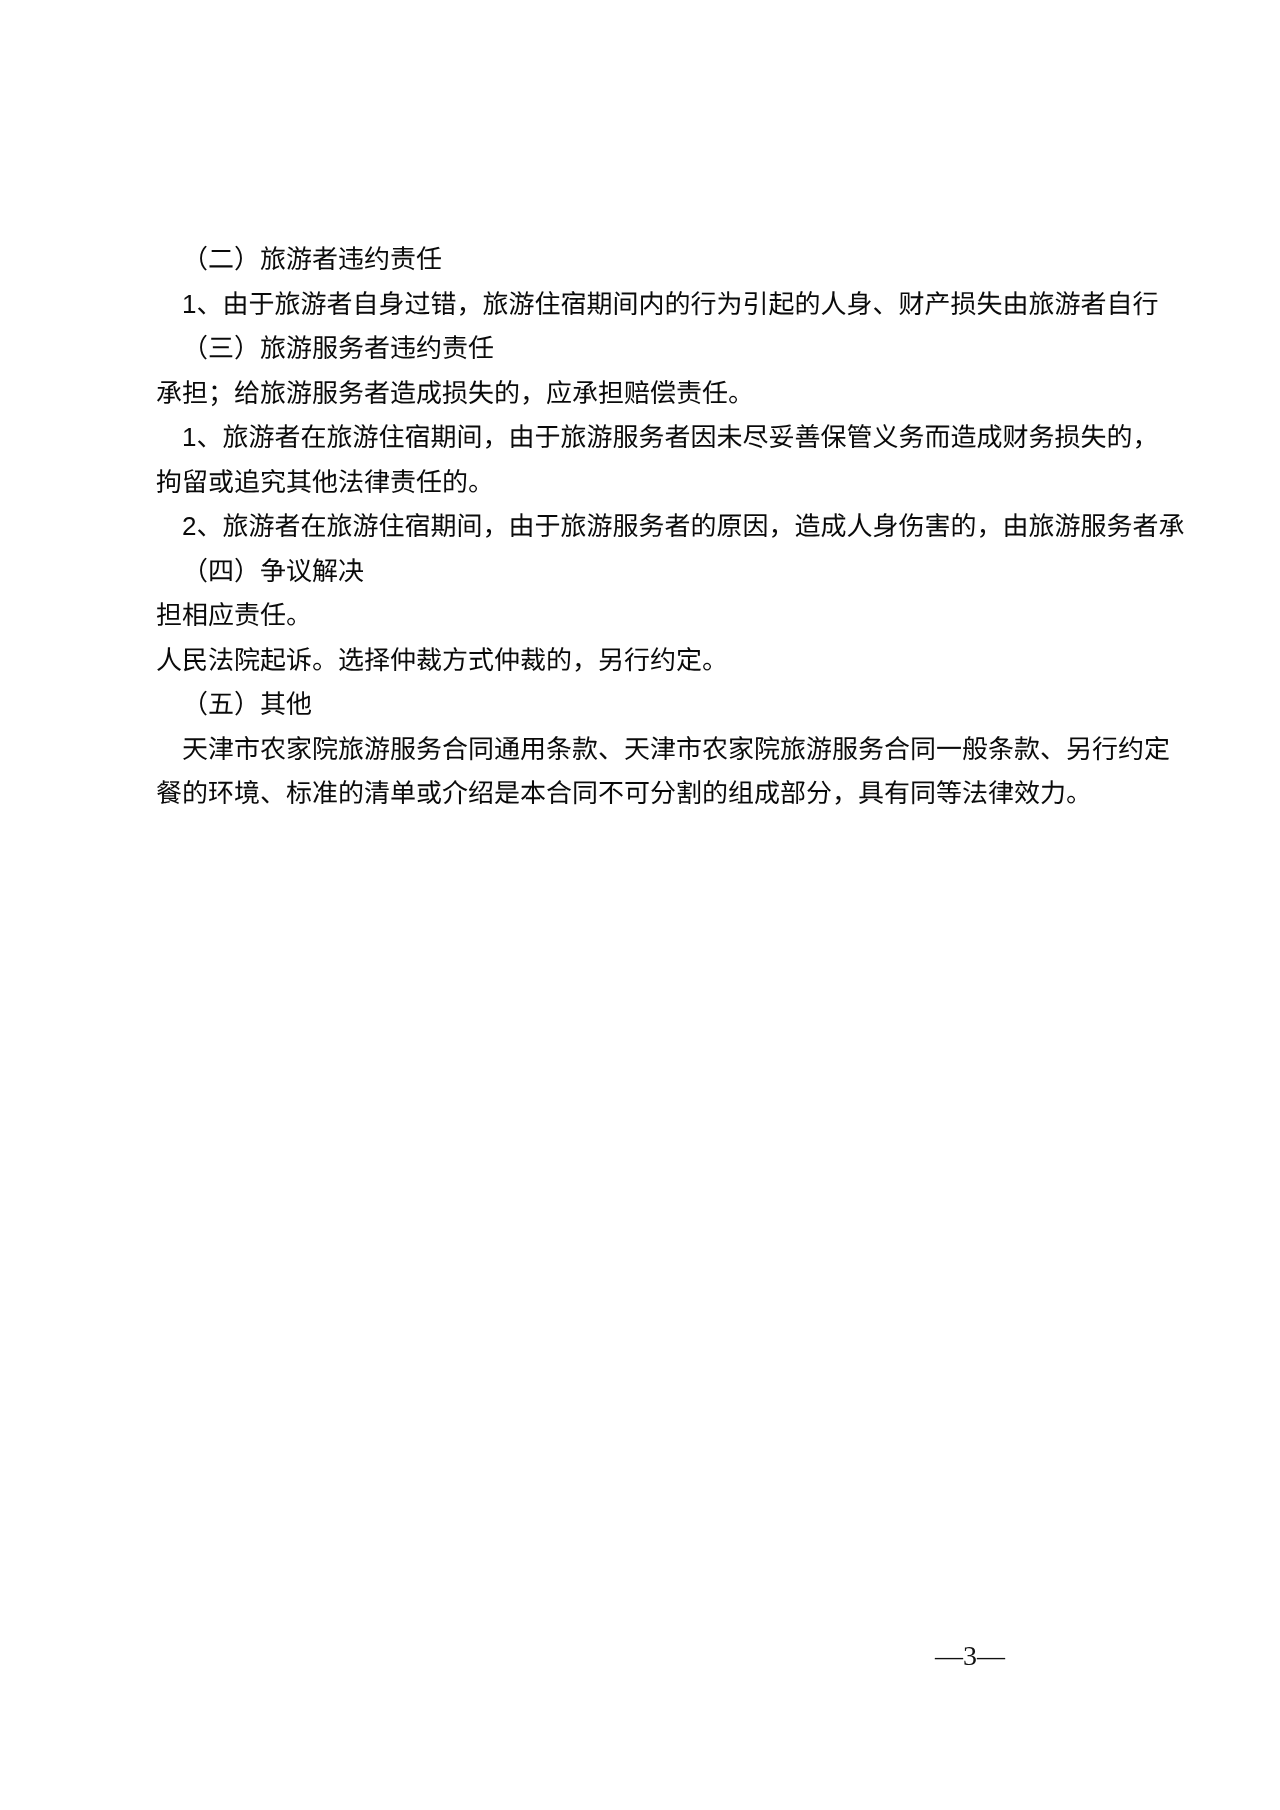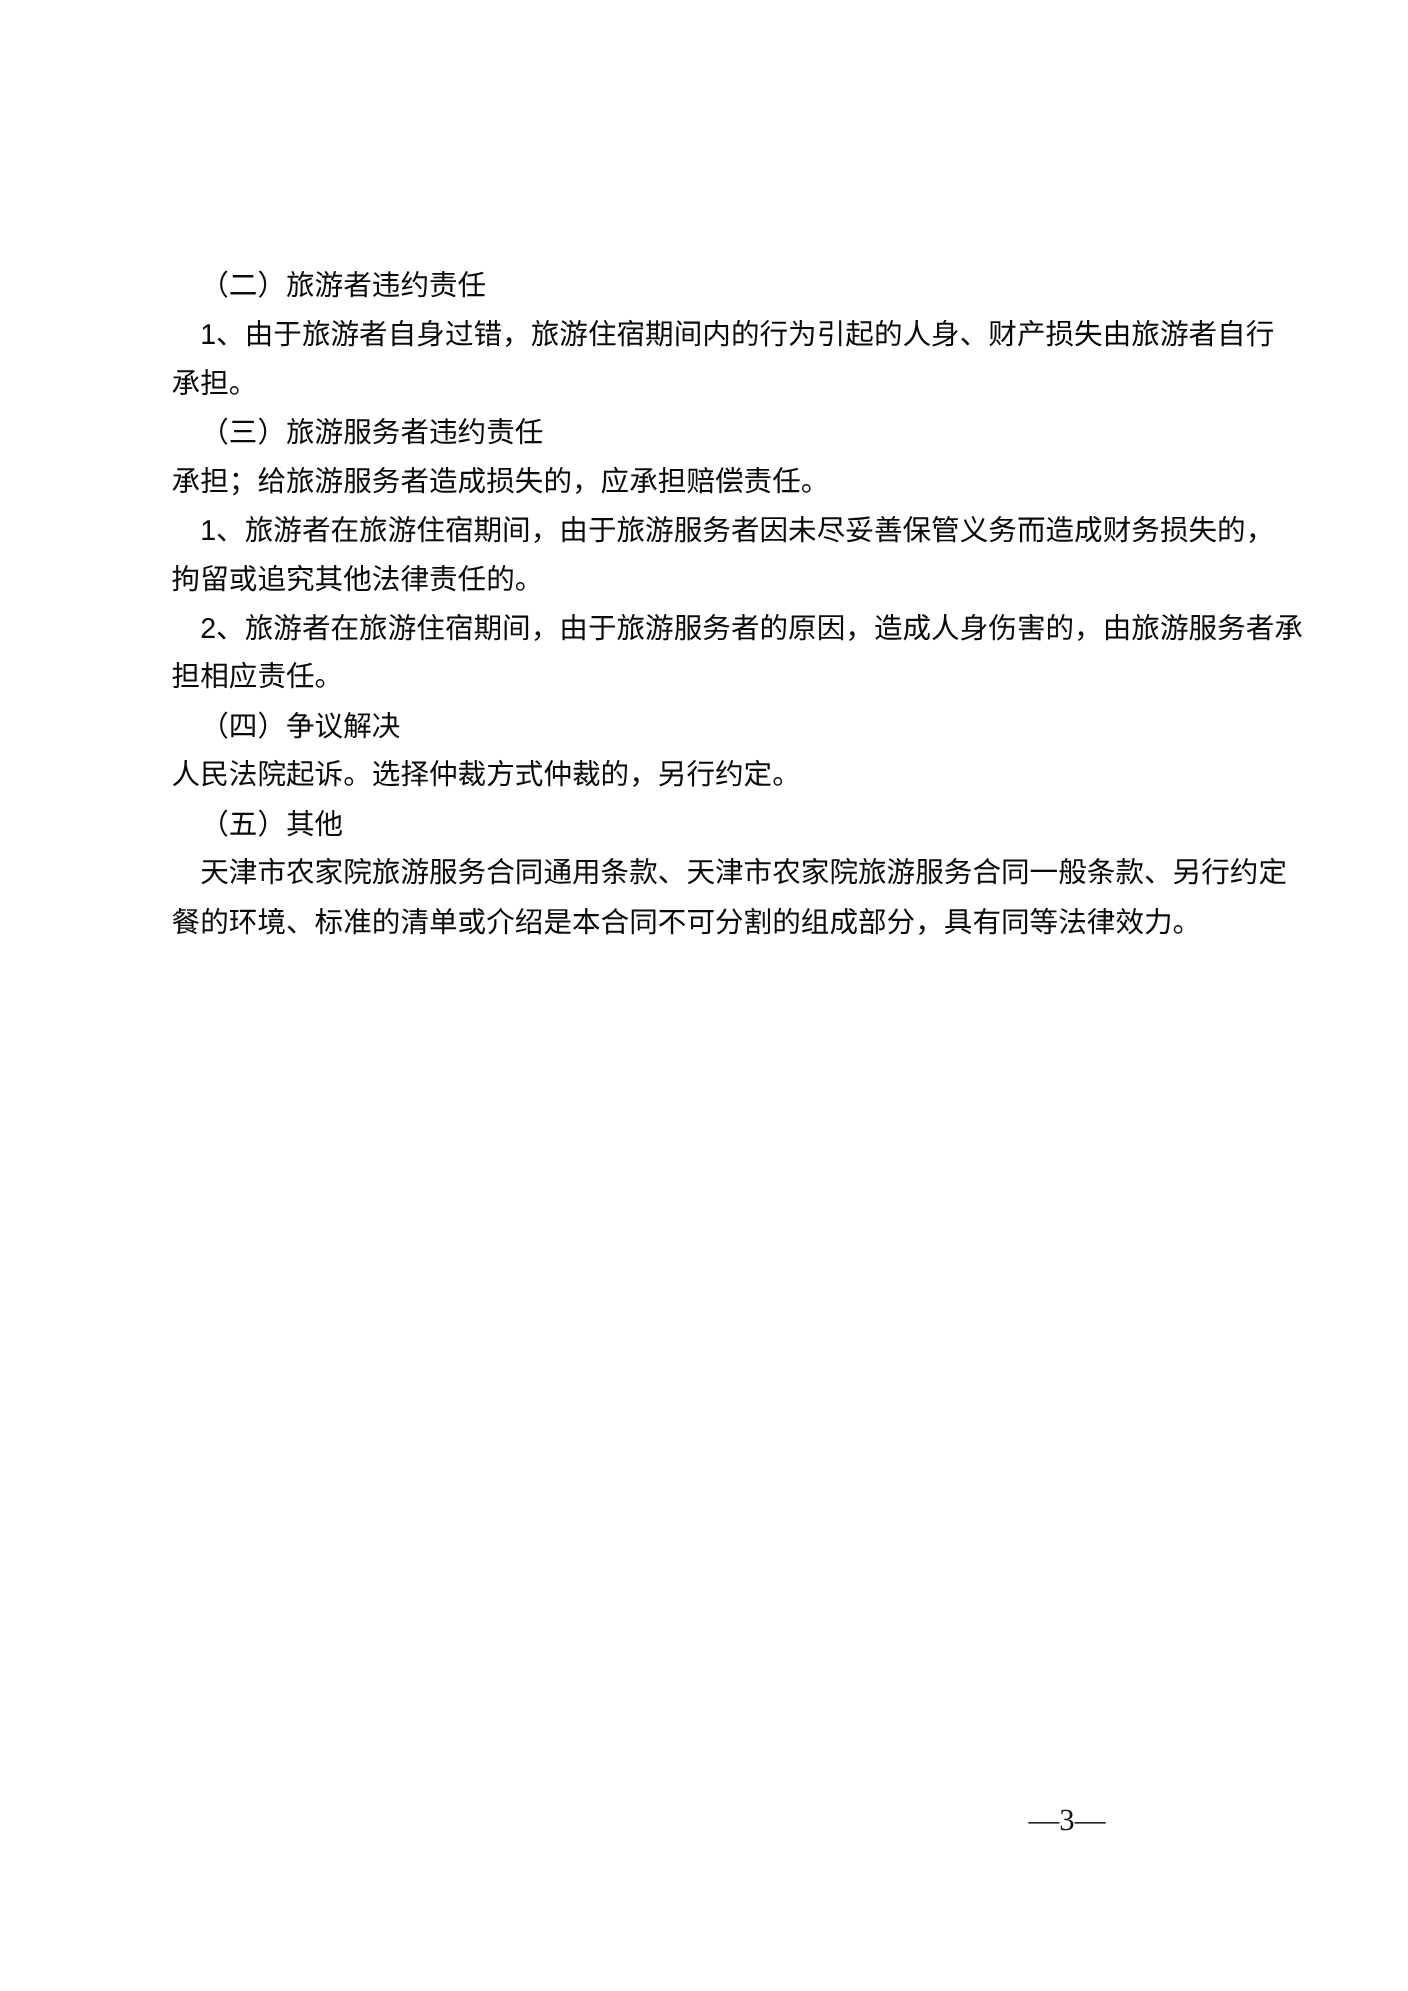--- a/index.html
+++ b/index.html
@@ -57,28 +57,27 @@
   }
 </style>
 </head>
 <body>
 
 <div class="page">
 
   <div class="doc-body">
     <div class="line indent heading">（二）旅游者违约责任</div>
     <div class="line indent">1、由于旅游者自身过错，旅游住宿期间内的行为引起的人身、财产损失由旅游者自行</div>
-    <div class="line">承担。</div>
     <div class="line indent heading">（三）旅游服务者违约责任</div>
     <div class="line">承担；给旅游服务者造成损失的，应承担赔偿责任。</div>
     <div class="line indent">1、旅游者在旅游住宿期间，由于旅游服务者因未尽妥善保管义务而造成财务损失的，</div>
     <div class="line">拘留或追究其他法律责任的。</div>
     <div class="line indent">2、旅游者在旅游住宿期间，由于旅游服务者的原因，造成人身伤害的，由旅游服务者承</div>
+    <div class="line indent heading">（四）争议解决</div>
     <div class="line">担相应责任。</div>
-    <div class="line indent heading">（四）争议解决</div>
     <div class="line">人民法院起诉。选择仲裁方式仲裁的，另行约定。</div>
     <div class="line indent heading">（五）其他</div>
     <div class="line indent">天津市农家院旅游服务合同通用条款、天津市农家院旅游服务合同一般条款、另行约定</div>
     <div class="line">餐的环境、标准的清单或介绍是本合同不可分割的组成部分，具有同等法律效力。</div>
   </div>
 
   <div class="page-number">—3—</div>
 
 </div>
 

